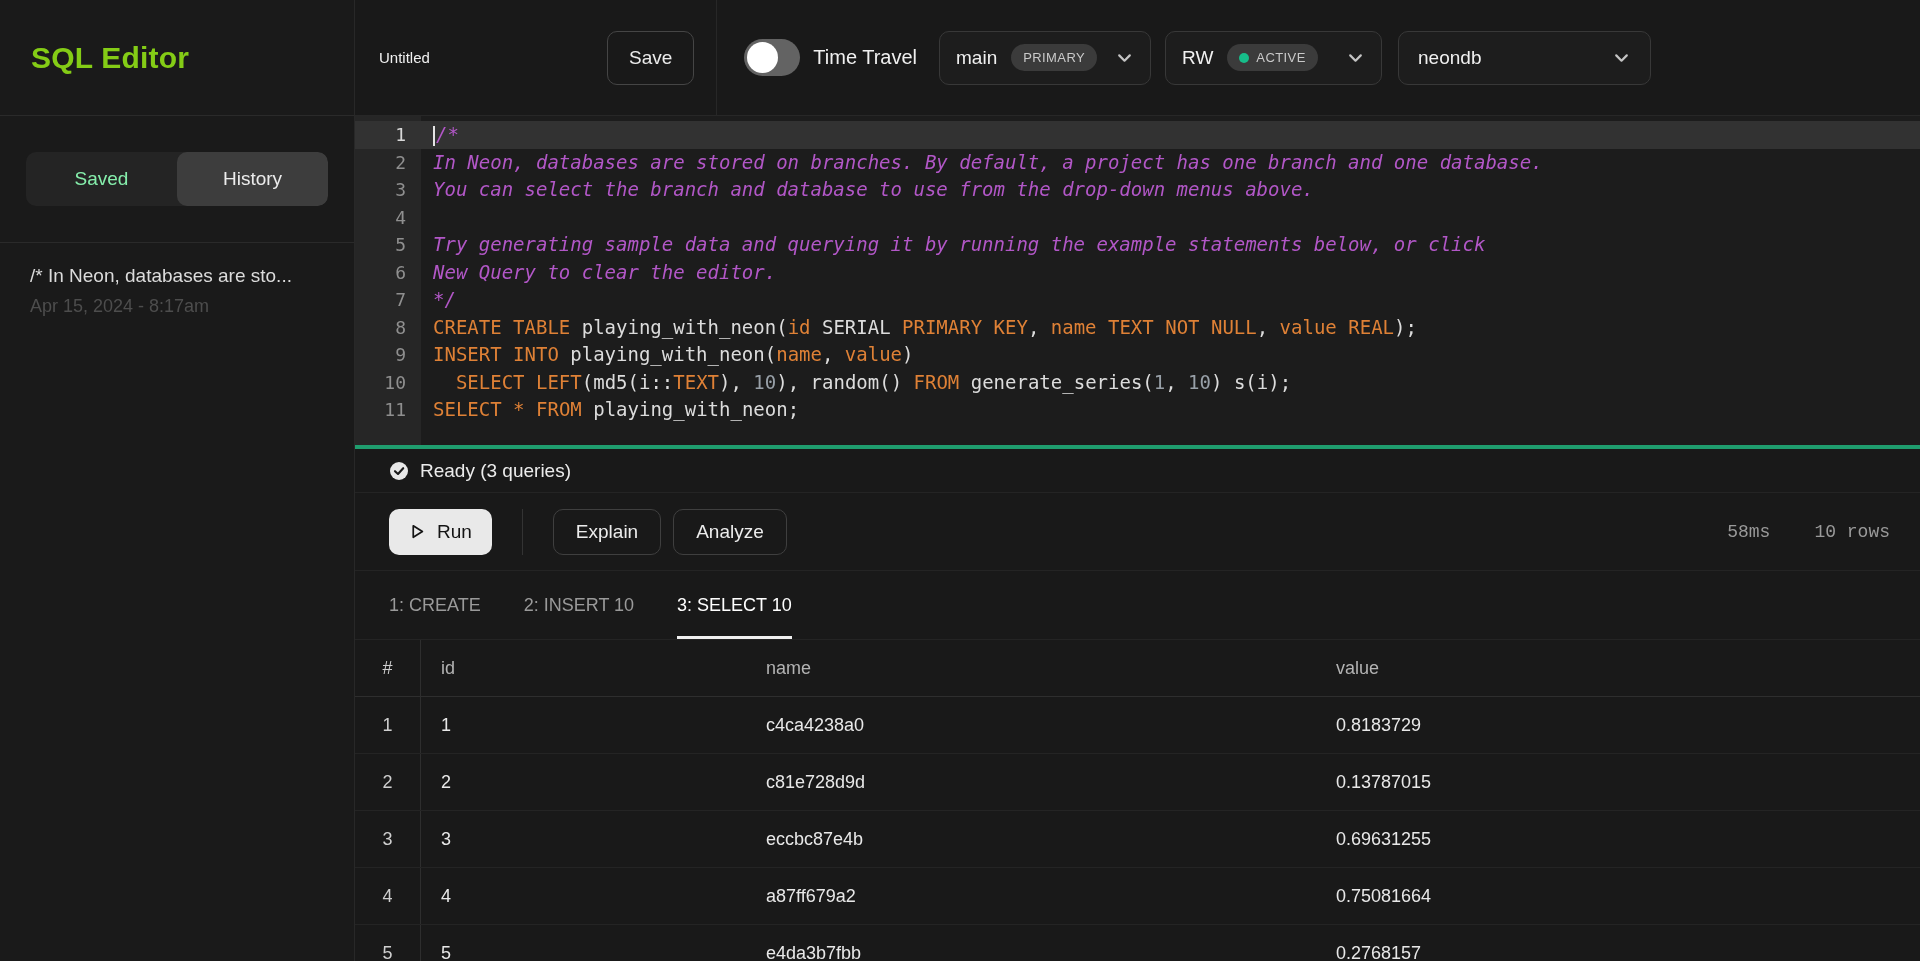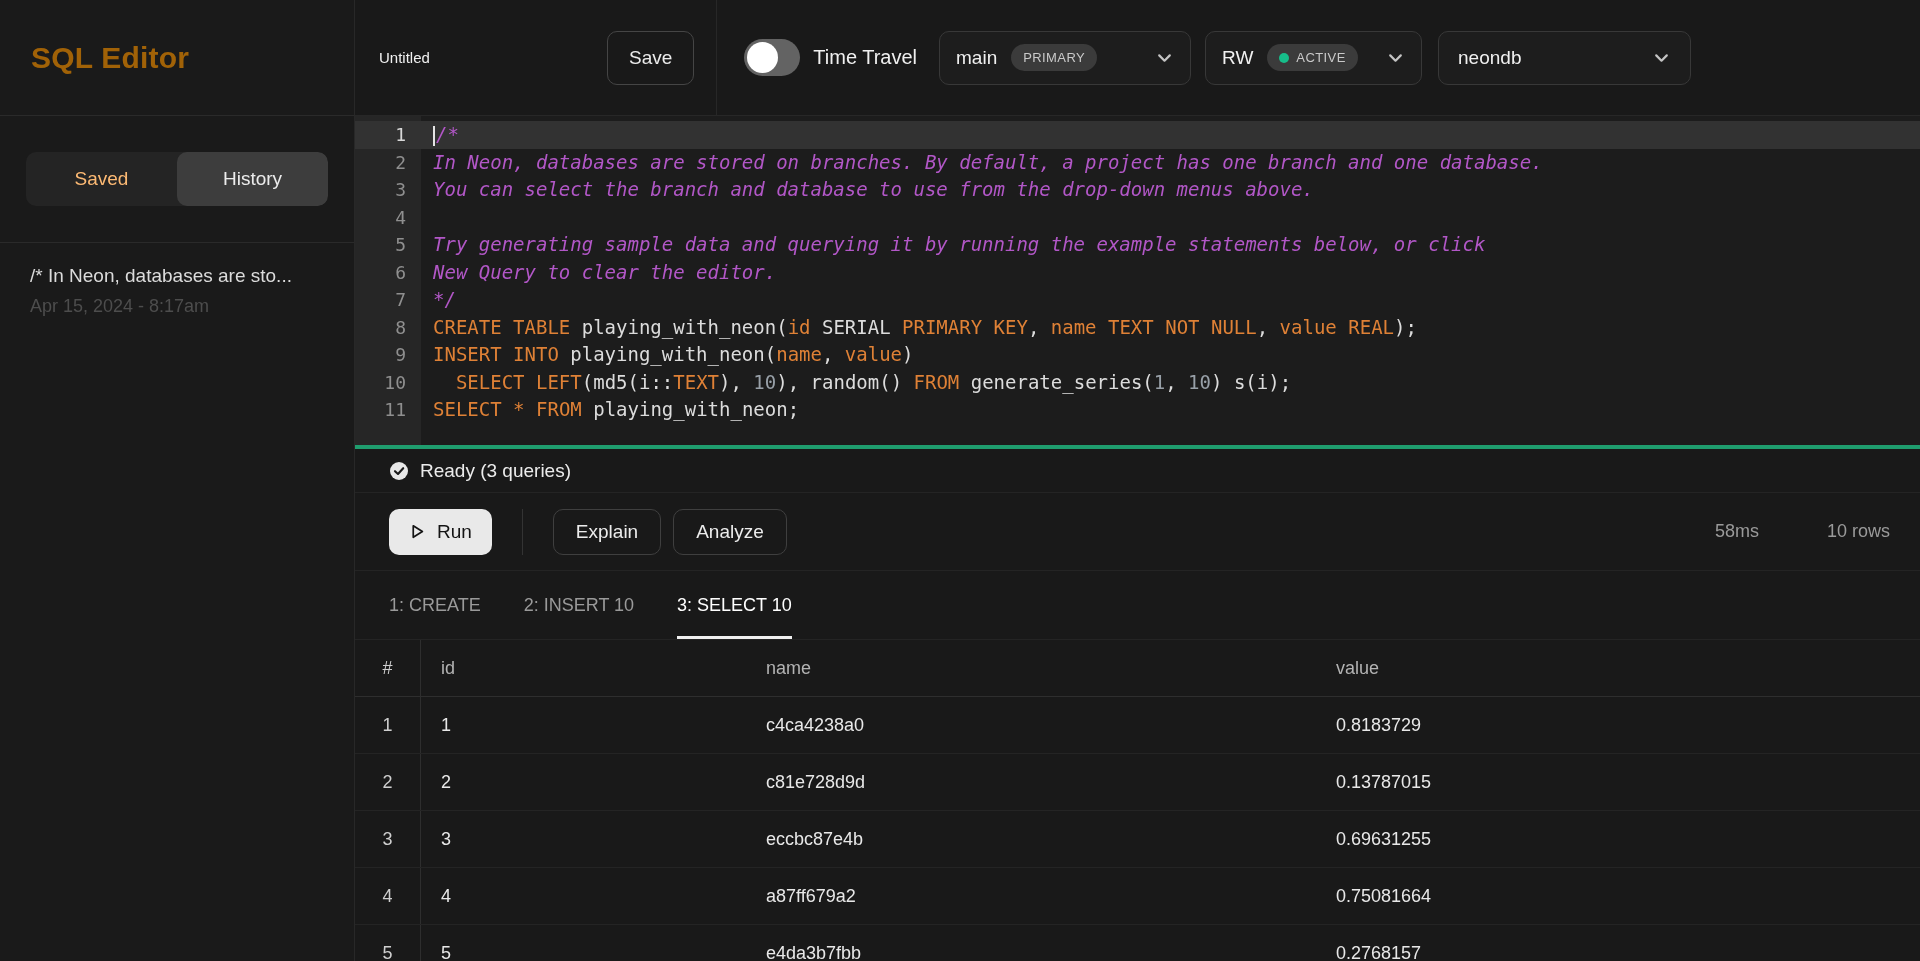--- a/index.html
+++ b/index.html
@@ -3,43 +3,43 @@
 <meta charset="utf-8">
 <style>
   * { margin:0; padding:0; box-sizing:border-box; }
   html,body { width:1920px; height:961px; overflow:hidden; background:#191919;
               font-family:"Liberation Sans", sans-serif; color:#e8e8e8; }
   .app { display:flex; width:1920px; height:961px; }
 
   
   .sidebar { width:355px; min-width:355px; background:#1a1a1a; border-right:1px solid #282828; display:flex; flex-direction:column; }
   .sidebar-header { height:116px; border-bottom:1px solid #2a2a2a; display:flex; align-items:center; padding-left:31px; }
-  .sidebar-title { font-size:30px; font-weight:bold; color:#a16207; letter-spacing:0.2px; }
+  .sidebar-title { font-size:30px; font-weight:bold; color:#84cc16; letter-spacing:0.2px; }
   .seg-wrap { padding:36px 26px; border-bottom:1px solid #2a2a2a; }
   .seg-control { display:flex; height:54px; background:#242424; border-radius:10px; overflow:hidden; }
-  .seg { flex:1; display:flex; align-items:center; justify-content:center; font-size:19px; color:#fdba74; cursor:pointer; border-radius:10px; }
+  .seg { flex:1; display:flex; align-items:center; justify-content:center; font-size:19px; color:#86efac; cursor:pointer; border-radius:10px; }
   .seg.active { background:#3d3d3d; color:#ececec; }
   .history-item { padding:22px 30px; cursor:pointer; }
   .history-snippet { font-size:19px; color:#dcdcdc; white-space:nowrap; overflow:hidden; }
   .history-date { font-size:18px; color:#4d4d4d; margin-top:9px; }
 
   
   .main { flex:1; display:flex; flex-direction:column; min-width:0; }
 
   
   .topbar { height:116px; min-height:116px; border-bottom:1px solid #272727; display:flex; align-items:center; }
   .query-name { margin-left:24px; font-size:15px; color:#f0f0f0; width:96px; }
   .btn { border:1px solid #454545; border-radius:10px; background:transparent; color:#ececec; font-size:19px; cursor:pointer; font-family:inherit; }
   .save-btn { margin-left:132px; height:54px; padding:0 21px;text-align:right; }
   .topbar-vsep { width:1px; height:116px; background:#272727; margin-left:22px; }
   .toggle { margin-left:27px; width:56px; height:37px; border-radius:19px; background:#636363; position:relative; cursor:pointer; }
   .toggle-knob { position:absolute; left:3px; top:3px; width:31px; height:31px; border-radius:50%; background:#ffffff; }
   .toggle-label { margin-left:13px; font-size:20px; color:#f0f0f0; }
   .dd { height:54px; border:1px solid #383838; background:#1d1d1d; border-radius:10px; display:flex; align-items:center; padding:0 16px; cursor:pointer; }
-  .dd-branch { margin-left:22px; width:252px; }
+  .dd-branch { margin-left:22px; width:212px; }
   .dd-endpoint { margin-left:14px; width:217px; }
   .dd-database { margin-left:16px; width:253px; justify-content:center; padding:0 19px; }
   .dd-label { font-size:19px; color:#f0f0f0; }
   .pill { background:#3b3b3b; border-radius:14px; padding:6px 12px; font-size:13px; color:#c9c9c9; letter-spacing:0.4px; display:flex; align-items:center; margin-left:14px; }
   .dot { width:10px; height:10px; border-radius:50%; background:#17bd8a; margin-right:7px; }
   .chev { margin-left:auto; display:flex; }
 
   
   .editor { height:329px; min-height:329px; background:#1c1c1c; position:relative; padding-top:5px; }
   .gutter-rail { position:absolute; left:0; top:0; bottom:0; width:66px; background:#262626; }
@@ -60,21 +60,21 @@
   
   .status-row { height:44px; min-height:44px; display:flex; align-items:center; padding-left:34px; border-bottom:1px solid #242424; }
   .status-text { font-size:19px; color:#ececec; margin-left:11px; }
 
   
   .actions-row { height:78px; min-height:78px; display:flex; align-items:center; padding:0 30px 0 34px; border-bottom:1px solid #242424; }
   .run-btn { height:46px; background:#e9e9e9; color:#141414; border:none; border-radius:10px; display:flex; align-items:center; padding:0 20px; font-size:19px; cursor:pointer; font-family:inherit; }
   .run-btn span { margin-left:11px; }
   .actions-vsep { width:1px; height:46px; background:#333333; margin:0 30px; }
   .ghost-btn { height:46px; padding:0 22px; font-size:19px; border:1px solid #3f3f3f; border-radius:10px; margin-right:12px; }
-  .stats { margin-left:auto; display:flex; gap:68px; }
+  .stats { margin-left:auto; display:flex; gap:44px;font-family:Liberation Mono, monospace; }
   .stat { font-size:18px; color:#9a9a9a; }
 
   
   .rtabs { height:69px; min-height:69px; display:flex; align-items:stretch; padding-left:34px; gap:43px; border-bottom:1px solid #242424; }
   .rtab { display:flex; align-items:center; font-size:18px; color:#9a9a9a; cursor:pointer; border-bottom:3px solid transparent; padding-top:3px; }
   .rtab.active { color:#ffffff; border-bottom-color:#f0f0f0; }
 
   
   .rtable { display:flex; flex-direction:column; flex:1; }
   .trow { display:flex; height:57px; min-height:57px; border-bottom:1px solid #242424; align-items:center; font-size:18px; }

